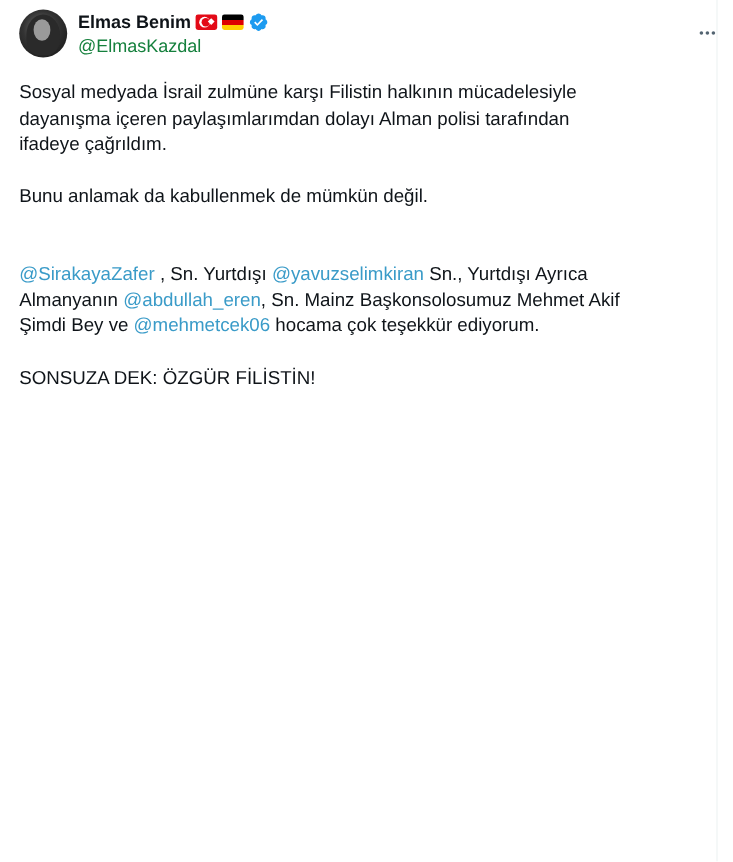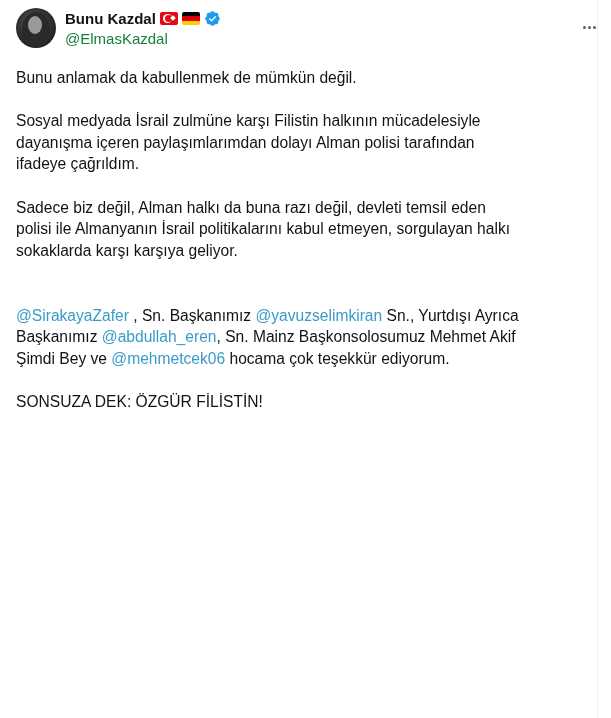--- a/index.html
+++ b/index.html
@@ -32,21 +32,21 @@
 
 <div class="right-border"></div>
 
 <div class="header">
   <div class="avatar">
     <div class="hair"></div>
     <div class="face"></div>
   </div>
   <div class="names">
     <div class="name-row">
-      <span class="display-name">Bunu Kazdal</span>
+      <span class="display-name">Elmas Benim</span>
       <span class="flag flag-tr">
           <span class="c1"></span>
           <span class="c2"></span>
           <span class="s"></span>
         </span>
       <span class="flag flag-de"></span>
       <svg class="verified" viewBox="0 0 24 24">
         <path fill="#1d9bf0" d="M22.25 12c0-1.43-.88-2.67-2.19-3.34.46-1.39.2-2.9-.81-3.91s-2.52-1.27-3.91-.81c-.66-1.31-1.91-2.19-3.34-2.19s-2.67.88-3.33 2.19c-1.4-.46-2.91-.2-3.92.81s-1.26 2.52-.8 3.91c-1.31.67-2.2 1.91-2.2 3.34s.89 2.67 2.2 3.34c-.46 1.39-.21 2.9.8 3.91s2.52 1.26 3.91.81c.67 1.31 1.91 2.19 3.34 2.19s2.68-.88 3.34-2.19c1.39.45 2.9.2 3.91-.81s1.27-2.52.81-3.91c1.31-.67 2.19-1.91 2.19-3.34z"></path>
         <path fill="#fff" d="M10.54 16.5l-3.8-3.79 1.42-1.41 2.38 2.38 5.3-5.3 1.41 1.41z"></path>
       </svg>
@@ -54,27 +54,24 @@
     <div class="handle">@ElmasKazdal</div>
   </div>
   <div class="more">
     <span></span>
     <span></span>
     <span></span>
   </div>
 </div>
 
 <div class="body">
-  <div class="para">Bunu anlamak da kabullenmek de mümkün değil.</div>
   <div class="para">Sosyal medyada İsrail zulmüne karşı Filistin halkının mücadelesiyle
 dayanışma içeren paylaşımlarımdan dolayı Alman polisi tarafından
 ifadeye çağrıldım.</div>
-  <div class="para">Sadece biz değil, Alman halkı da buna razı değil, devleti temsil eden
-polisi ile Almanyanın İsrail politikalarını kabul etmeyen, sorgulayan halkı
-sokaklarda karşı karşıya geliyor.</div>
+  <div class="para">Bunu anlamak da kabullenmek de mümkün değil.</div>
   <div class="para" style="white-space: normal;">
     <br>
-    <span class="mention">@SirakayaZafer</span><span> , Sn. Başkanımız </span><span class="mention">@yavuzselimkiran</span><span> Sn., Yurtdışı Ayrıca</span><br>
-    <span>Başkanımız </span><span class="mention">@abdullah_eren</span><span>, Sn. Mainz Başkonsolosumuz Mehmet Akif</span><br>
+    <span class="mention">@SirakayaZafer</span><span> , Sn. Yurtdışı </span><span class="mention">@yavuzselimkiran</span><span> Sn., Yurtdışı Ayrıca</span><br>
+    <span>Almanyanın </span><span class="mention">@abdullah_eren</span><span>, Sn. Mainz Başkonsolosumuz Mehmet Akif</span><br>
     <span>Şimdi Bey ve </span><span class="mention">@mehmetcek06</span><span> hocama çok teşekkür ediyorum.</span>
   </div>
   <div class="para">SONSUZA DEK: ÖZGÜR FİLİSTİN!</div>
 </div>
 
 </body></html>

